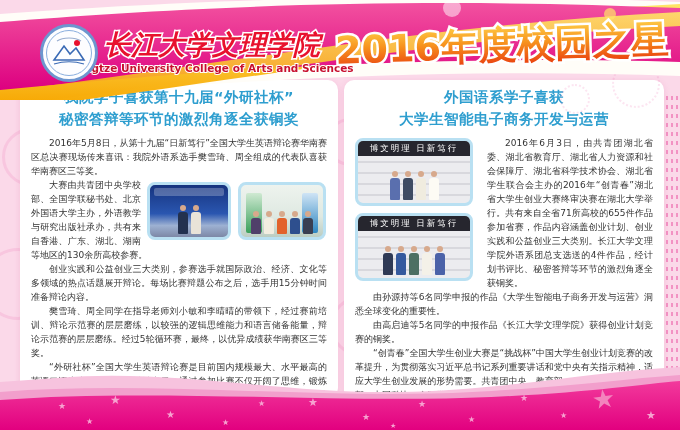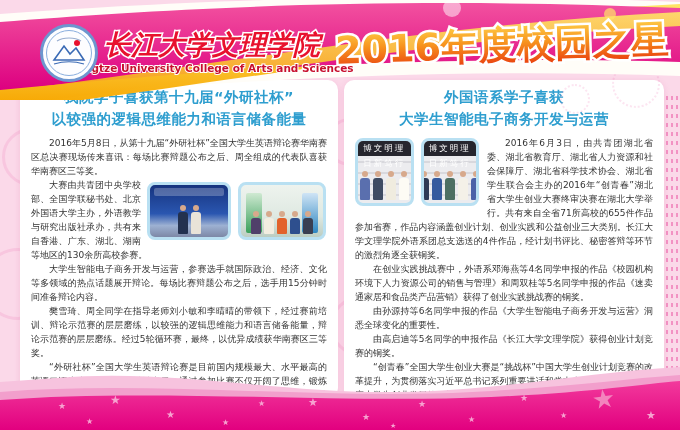--- a/index.html
+++ b/index.html
@@ -29,21 +29,21 @@
   #right-panel{left:344px;top:80px;width:320px;height:326px;}
   .article-title{
     color:#2e9ecf;font-weight:bold;font-size:14.5px;line-height:1.5;
     text-align:center;letter-spacing:.5px;margin:0 0 5px 0;
   }
   .article-body{font-size:9px;line-height:14px;color:#333;text-align:justify;}
   .article-body p{margin:0;text-indent:2em;}
   
   .photo{border:3px solid #b9e0f2;border-radius:8px;overflow:hidden;position:relative;box-sizing:border-box;background:#dde;}
   .photos-left{float:right;width:180px;margin:4px 0 3px 6px;display:flex;gap:7px;}
-  .photos-right{float:left;width:124px;margin:2px 8px 2px 0;display:flex;flex-direction:row;gap:7px;text-decoration:underline;}
+  .photos-right{float:left;width:124px;margin:2px 8px 2px 0;display:flex;flex-direction:column;gap:7px;text-decoration:underline;}
   .photo.debate{width:84px;height:58px;background:linear-gradient(180deg,#16337e 0%,#2a56b0 55%,#9db1d2 78%,#7d88a6 100%);}
   .photo.group{width:88px;height:58px;background:linear-gradient(180deg,#eef3ee 0%,#dfe9e2 60%,#bccdc2 100%);}
   .photo.wall{width:118px;height:68px;background:repeating-linear-gradient(180deg,#ececef 0 9px,#d8d8dd 9px 11px);}
   .photo-banner{
     position:absolute;top:0;left:0;right:0;height:15px;background:#26262e;
     color:#fff;font-size:8.5px;letter-spacing:2px;text-align:center;line-height:15px;
     font-family:"DejaVu Serif",serif;
   }
   .stage-strip{position:absolute;top:3px;left:4px;right:4px;height:8px;background:rgba(255,255,255,.25);border-radius:2px;
     color:#fff;font-size:4px;line-height:8px;text-align:center;overflow:hidden;}
@@ -113,24 +113,24 @@
       <circle cx="27" cy="9" r="3" fill="#e8112d"></circle>
       <path d="M4,30 C14,27 24,27 34,30" fill="none" stroke="#3a6ab5" stroke-width="1.2"></path>
       <path d="M7,7 C13,3 25,3 31,7" fill="none" stroke="#9aaed0" stroke-width="1.2"></path>
     </svg>
   </div>
 </div>
 
 <div id="left-panel" class="panel">
   <h2 class="article-title">
     <span>我院学子喜获第十九届“外研社杯”</span><br>
-    <span>以较强的逻辑思维能力和语言储备能量</span>
+    <span>秘密答辩等环节的激烈角逐全获铜奖</span>
   </h2>
   <div class="article-body">
-    <p>2016年5月8日，从第十九届“外研社杯”全国大学生英语辩论赛华南赛区总决赛现场传来喜讯：每场比赛辩题公布之后、周全组成的代表队喜获华南赛区三等奖。</p>
+    <p>2016年5月8日，从第十九届“日新笃行”全国大学生英语辩论赛华南赛区总决赛现场传来喜讯：我院外语系选手樊雪琦、周全组成的代表队喜获华南赛区三等奖。</p>
     <div class="photos-left">
       <div class="photo debate">
         <div class="stage-strip"></div>
         <div class="people">
           <div class="pn tall">
               <div class="hd"></div>
               <div class="bd" style="background:#23314f;"></div>
             </div>
           <div class="pn tall">
               <div class="hd"></div>
@@ -159,21 +159,21 @@
               <div class="bd" style="background:#2e4f8e;"></div>
             </div>
           <div class="pn">
               <div class="hd"></div>
               <div class="bd" style="background:#3a3f52;"></div>
             </div>
         </div>
       </div>
     </div>
     <p>大赛由共青团中央学校部、全国学联秘书处、北京外国语大学主办，外语教学与研究出版社承办，共有来自香港、广东、湖北、湖南等地区的130余所高校参赛。</p>
-    <p>大学生智能电子商务开发与运营，参赛选手就国际政治、经济、文化等多领域的热点话题展开辩论。每场比赛辩题公布之后，选手用15分钟时间准备辩论内容。</p>
+    <p>创业实践和公益创业三大类别，参赛选手就国际政治、经济、文化等多领域的热点话题展开辩论。每场比赛辩题公布之后，选手用15分钟时间准备辩论内容。</p>
     <p>樊雪琦、周全同学在指导老师刘小敏和李晴晴的带领下，经过赛前培训、辩论示范赛的层层磨练，以较强的逻辑思维能力和语言储备能量，辩论示范赛的层层磨练。经过5轮循环赛，最终，以优异成绩获华南赛区三等奖。</p>
     <p>“外研社杯”全国大学生英语辩论赛是目前国内规模最大、水平最高的英语口语赛事。参赛选手纷纷表示，通过参加比赛不仅开阔了思维，锻炼了语言表达能力，更使大家形成国际化的视野、批判性的思维，懂得了关心国际时事、洞悉全球变化的重要性。</p>
   </div>
 </div>
 
 <div id="right-panel" class="panel">
   <h2 class="article-title">
     <span>外国语系学子喜获</span><br>
     <span>大学生智能电子商务开发与运营</span>
   </h2>
@@ -220,21 +220,20 @@
               <div class="bd" style="background:#f4f1e8;"></div>
             </div>
           <div class="pn tall">
               <div class="hd"></div>
               <div class="bd" style="background:#4b62a8;"></div>
             </div>
         </div>
       </div>
     </div>
     <p>2016年6月3日，由共青团湖北省委、湖北省教育厅、湖北省人力资源和社会保障厅、湖北省科学技术协会、湖北省学生联合会主办的2016年“创青春”湖北省大学生创业大赛终审决赛在湖北大学举行。共有来自全省71所高校的655件作品参加省赛，作品内容涵盖创业计划、创业实践和公益创业三大类别。长江大学文理学院外语系团总支选送的4件作品，经计划书评比、秘密答辩等环节的激烈角逐全获铜奖。</p>
-    <p>在创业实践挑战赛中，外语系邓海燕等4名同学申报的作品《校园机构环境下人力资源公司的销售与管理》和周双桂等5名同学申报的作品《速卖通家居和食品类产品营销》获得了创业实践挑战赛的铜奖。</p>
     <p>由孙源持等6名同学申报的作品《大学生智能电子商务开发与运营》洞悉全球变化的重要性。</p>
     <p>由高启迪等5名同学的申报作品《长江大学文理学院》获得创业计划竞赛的铜奖。</p>
     <p>“创青春”全国大学生创业大赛是“挑战杯”中国大学生创业计划竞赛的改革提升，为贯彻落实习近平总书记系列重要讲话和党中央有关指示精神，适应大学生创业发展的形势需要。共青团中央、教育部、人力资源和社会保障部、中国科协、全国学联决定，在原有“挑战杯”中国大学生创业计划竞赛的基础上，自2014年起共同组织开展“创青春”全国大学生创业大赛，每两年举办一次。</p>
   </div>
 </div>
 
 <svg id="wave-svg" width="680" height="72" viewBox="0 0 72000 7200" preserveAspectRatio="none" style="width:680px;height:72px;">
   <defs>
     <linearGradient id="gWave" x1="0" y1="0" x2="0" y2="1">
       <stop offset="0" stop-color="#f23a9c"></stop>

